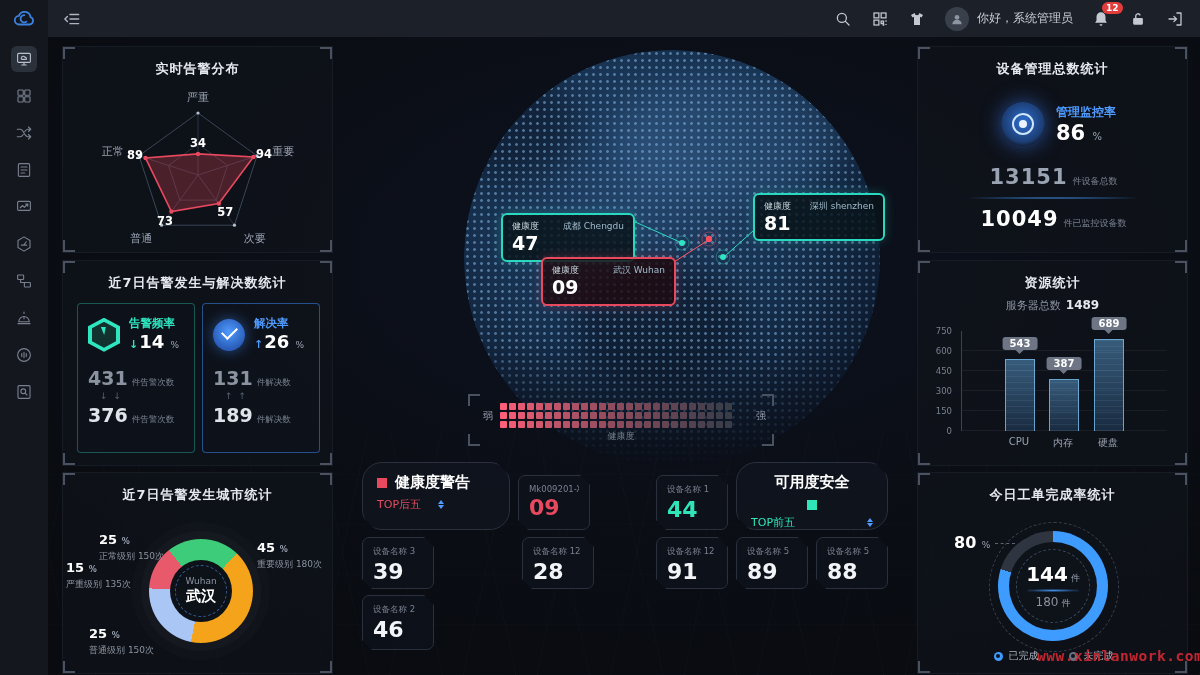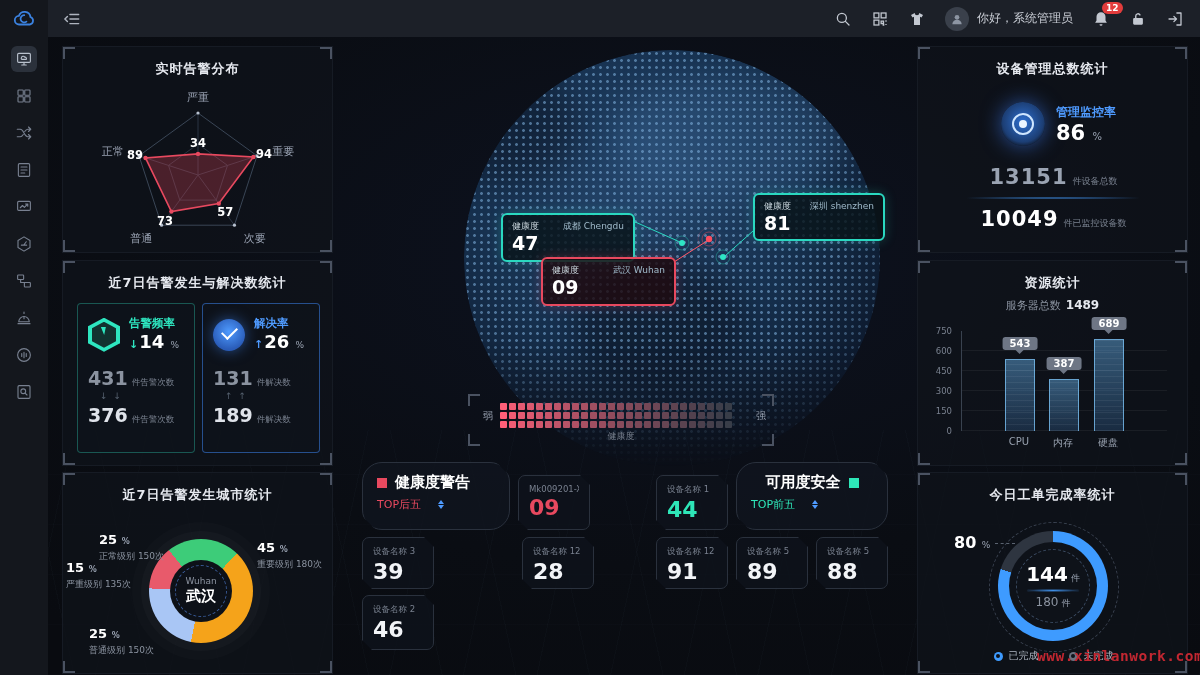--- a/index.html
+++ b/index.html
@@ -143,24 +143,24 @@
   .strip-side{position:absolute;top:15px;font-size:10px;color:#9aa3b2;}
   #strip-left{left:15px;} #strip-right{right:8px;}
   #strip-label{position:absolute;left:0;width:100%;text-align:center;top:36px;font-size:9px;color:#79818f;}
   
   .grp-head{position:absolute;z-index:8;border:1px solid #2a313d;background:rgba(16,21,30,.82);box-sizing:border-box;
      clip-path:polygon(0 0, calc(100% - 14px) 0, 100% 14px, 100% 100%, 14px 100%, 0 calc(100% - 14px));
      border-radius:20px;padding:10px 14px;cursor:pointer;}
   #wg-head{left:362px;top:462px;width:148px;height:68px;}
   #sg-head{left:736px;top:462px;width:152px;height:68px;text-align:right;}
   .gh-t{font-size:15px;font-weight:bold;color:#fff;display:flex;align-items:center;gap:8px;}
-  #sg-head .gh-t{justify-content:center;}
+  #sg-head .gh-t{justify-content:flex-start;flex-direction:column;}
   .sq{width:10px;height:10px;flex:none;}
   .gh-s{font-size:11px;margin-top:5px;display:flex;align-items:center;gap:17px;}
-  #sg-head .gh-s{justify-content:flex-start;}
+  #sg-head .gh-s{justify-content:space-between;}
   .sort-ic{display:inline-flex;flex-direction:column;gap:1px;}
   .sort-ic i{width:0;height:0;border-left:3.5px solid transparent;border-right:3.5px solid transparent;}
   .sort-ic .up{border-bottom:4px solid #4f9bff;}
   .sort-ic .dn{border-top:4px solid #4f9bff;}
   .dev-card{position:absolute;z-index:8;border:1px solid #2a313d;background:rgba(14,19,27,.8);box-sizing:border-box;
      clip-path:polygon(0 0, calc(100% - 10px) 0, 100% 10px, 100% 100%, 10px 100%, 0 calc(100% - 10px));
      border-radius:7px;padding:8px 10px 4px;cursor:pointer;}
   .dev-lbl{font-size:8.5px;color:#79818f;white-space:nowrap;overflow:hidden;}
   .dev-val{font-size:22px;font-weight:bold;color:#f2f4f7;line-height:1.25;}
   

